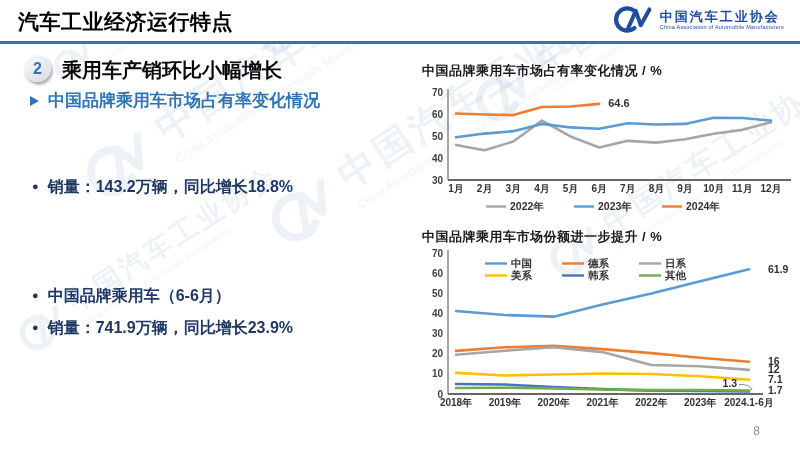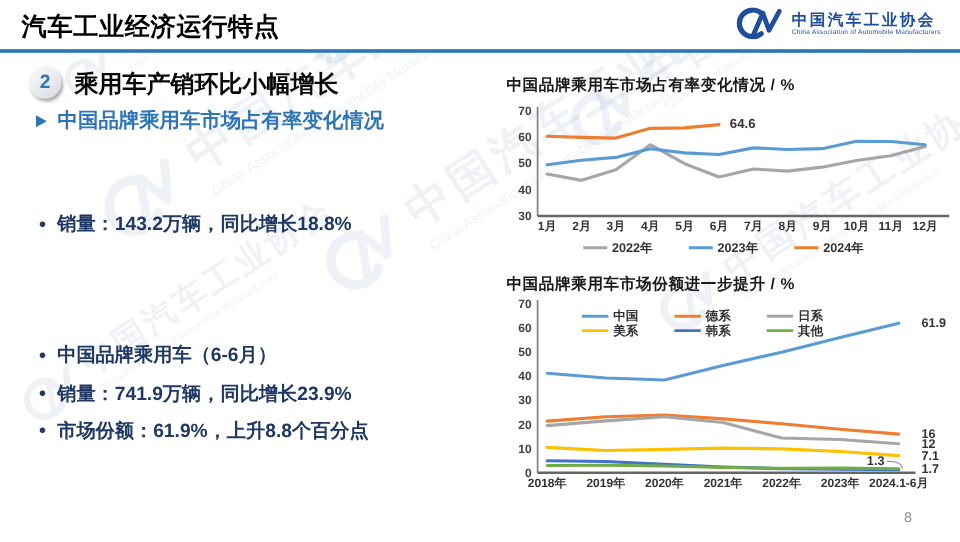--- a/index.html
+++ b/index.html
@@ -134,21 +134,20 @@
   <div class="section-heading">乘用车产销环比小幅增长</div>
   <div class="subheading">
     <span class="arr"></span>
     <span>中国品牌乘用车市场占有率变化情况</span>
   </div>
 
   <div class="bullet" style="top:177px">销量：143.2万辆，同比增长18.8%</div>
 
   <div class="bullet" style="top:286px">中国品牌乘用车（6-6月）</div>
   <div class="bullet" style="top:318px">销量：741.9万辆，同比增长23.9%</div>
-  <div class="bullet" style="top:349px">市场份额：61.9%，上升8.8个百分点</div>
 
   <div class="chart" id="chart1">
     <div class="chart-title">中国品牌乘用车市场占有率变化情况 / %</div>
     <svg id="chart1-svg" width="375" height="134" viewBox="0 0 375 134">
         <line x1="26" y1="6" x2="26" y2="97" stroke="#808080" stroke-width="1.4"></line>
         <line x1="26" y1="97" x2="369" y2="97" stroke="#666" stroke-width="2"></line>
         <text x="21" y="100.5" text-anchor="end" font-size="10" font-weight="bold" fill="#404040" font-family="&quot;Liberation Sans&quot;,&quot;DejaVu Sans&quot;,sans-serif">30</text>
         <text x="21" y="78.5" text-anchor="end" font-size="10" font-weight="bold" fill="#404040" font-family="&quot;Liberation Sans&quot;,&quot;DejaVu Sans&quot;,sans-serif">40</text>
         <text x="21" y="56.5" text-anchor="end" font-size="10" font-weight="bold" fill="#404040" font-family="&quot;Liberation Sans&quot;,&quot;DejaVu Sans&quot;,sans-serif">50</text>
         <text x="21" y="34.5" text-anchor="end" font-size="10" font-weight="bold" fill="#404040" font-family="&quot;Liberation Sans&quot;,&quot;DejaVu Sans&quot;,sans-serif">60</text>

